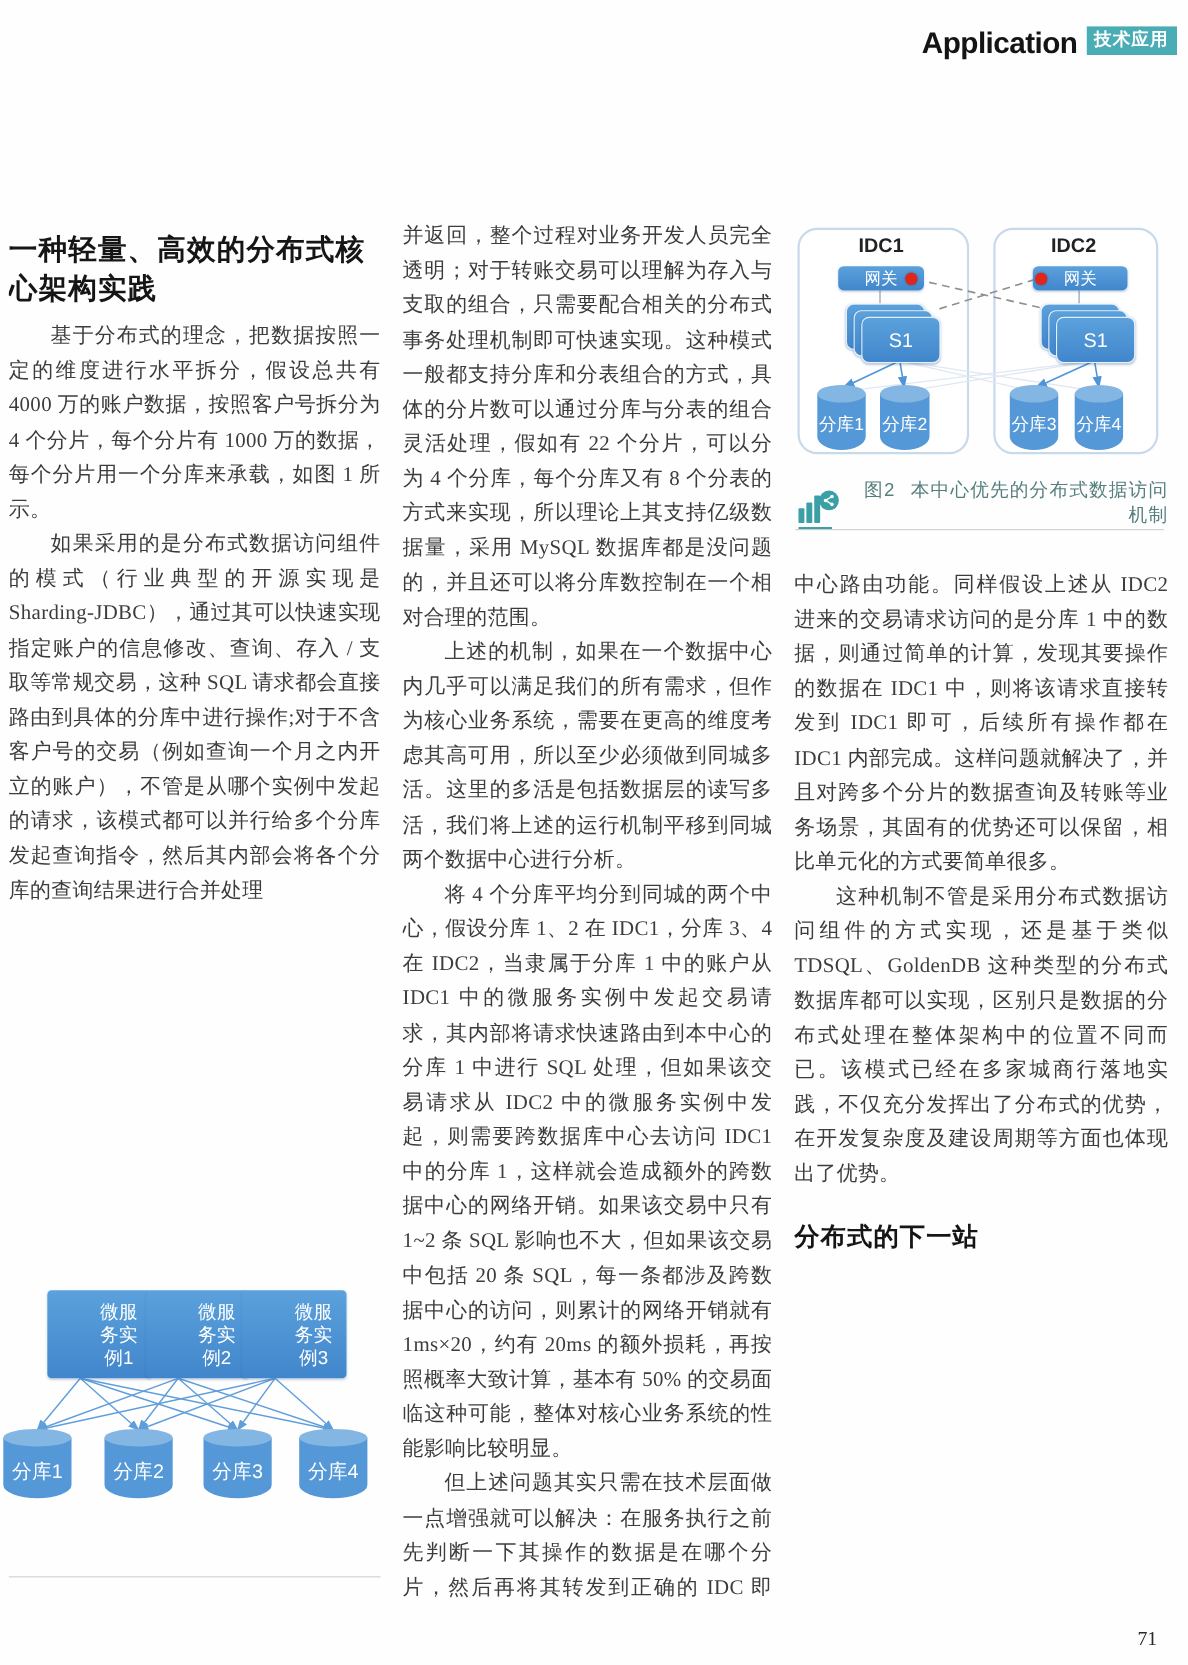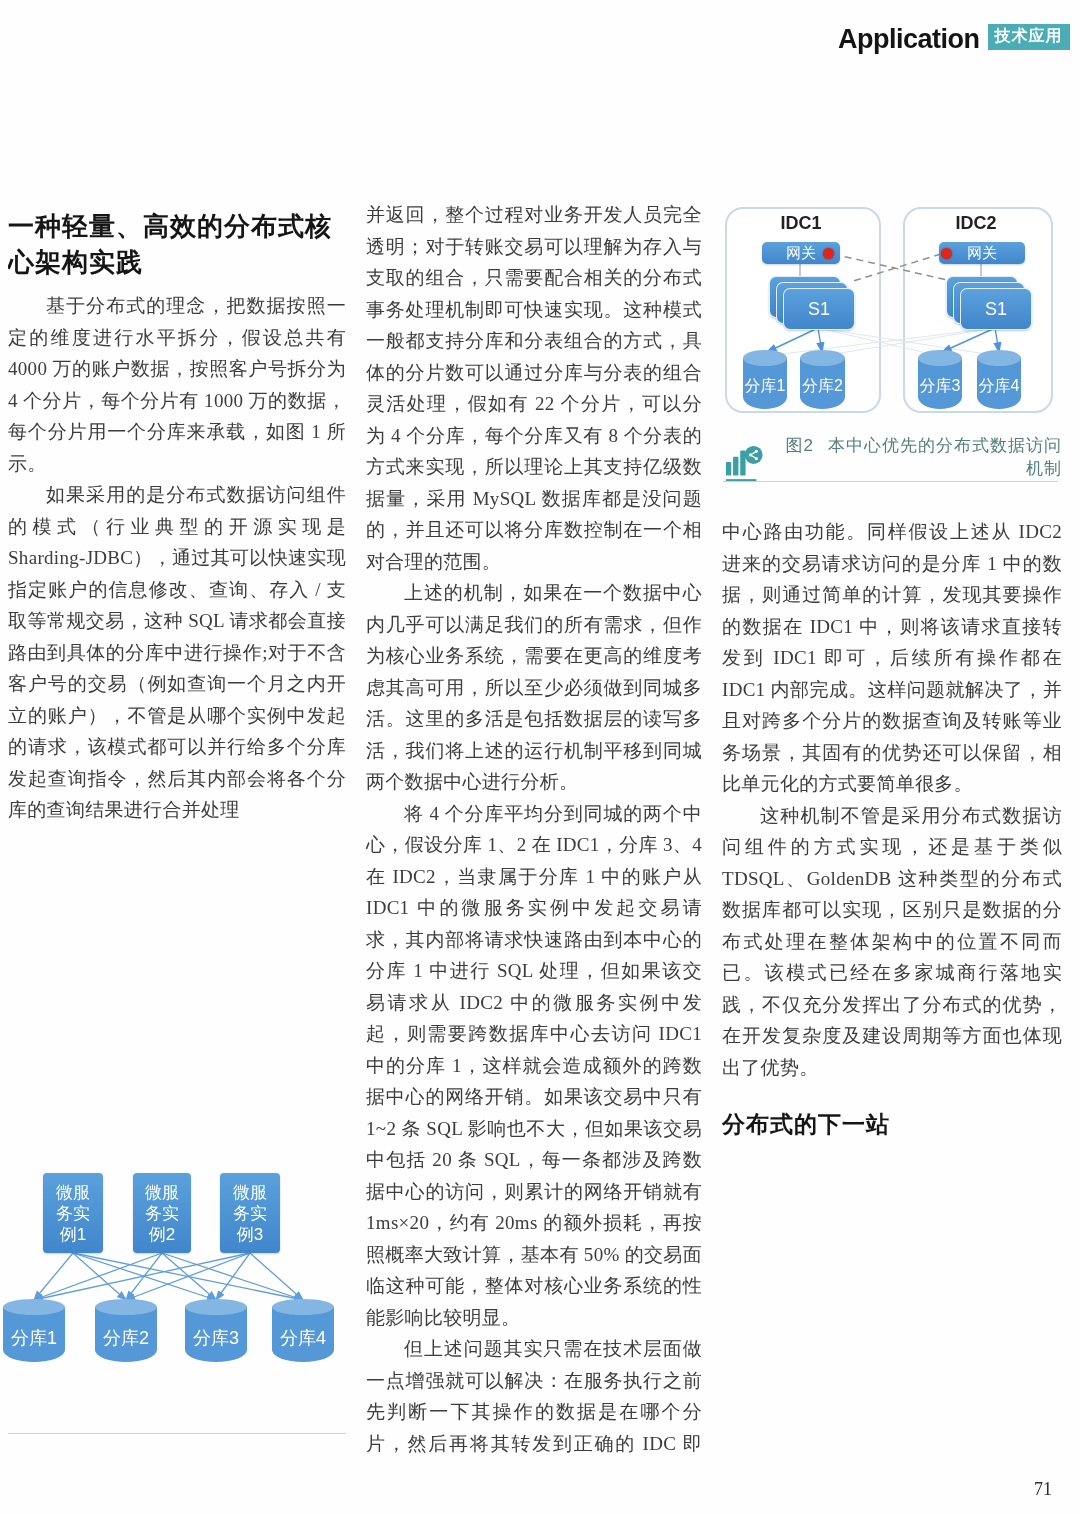--- a/index.html
+++ b/index.html
@@ -40,21 +40,21 @@
     vertical-align:-3px;border-radius:2px;
   }
   
   .fig{position:absolute;}
   .fig svg.wires{position:absolute;left:0;top:0;}
   .node-box{
     position:absolute;border-radius:4px;color:#fff;text-align:center;
     font-family:"Liberation Sans","DejaVu Sans",sans-serif;
     background:linear-gradient(180deg,#5ba1dc 0%,#4186cb 100%);
     box-shadow:0 1px 2px rgba(30,80,140,.25);
-    display:flex;align-items:center;justify-content:center;
+    display:flex;align-items:center;justify-content:center;padding-left:35px;
   }
   .svc-label{white-space:pre-line;font-size:17px;line-height:21px;}
   .cylinder{
     position:absolute;background:#5598d8;
     border-radius:0 0 50% 50% / 0 0 12px 12px;
     display:flex;align-items:center;justify-content:center;
   }
   .cylinder::before{
     content:"";position:absolute;top:-8px;left:0;width:100%;height:16px;
     border-radius:50%;background:#84b6e3;

